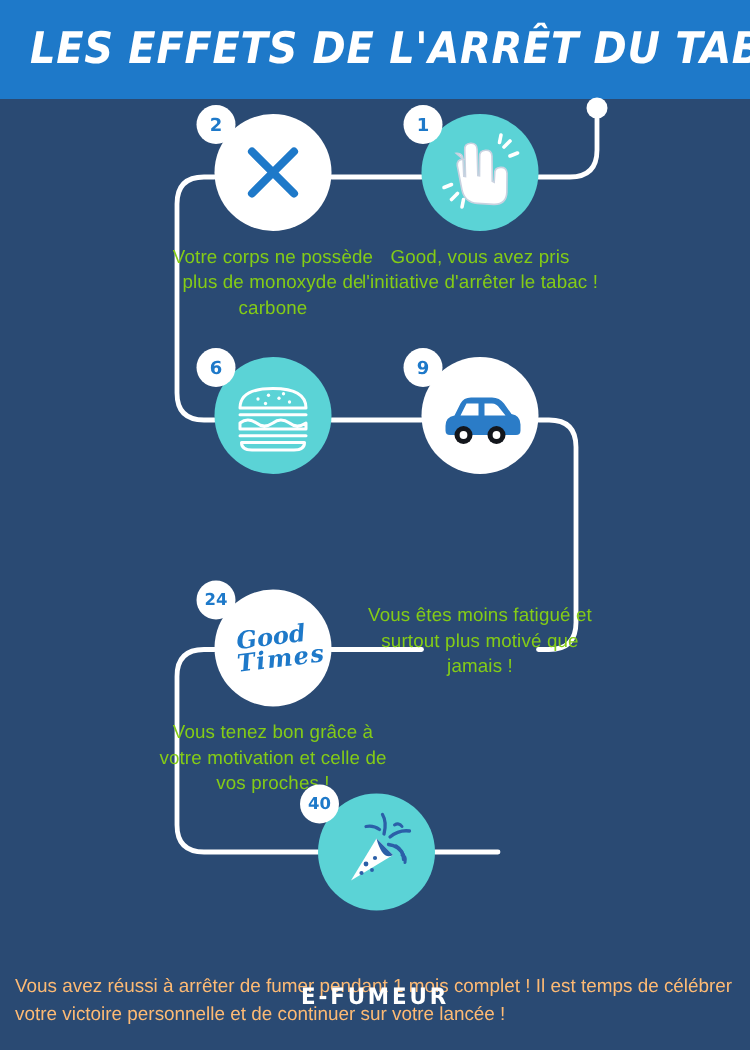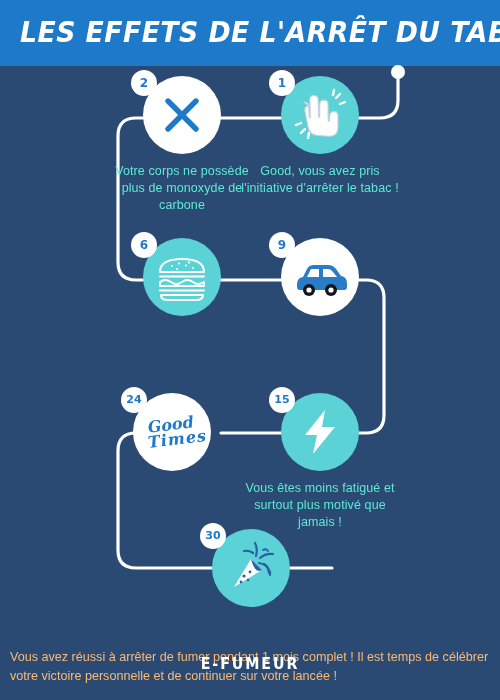--- a/index.html
+++ b/index.html
@@ -93,21 +93,21 @@
     font-size: 12px;
     line-height: 26px;
     text-align: center;
     box-sizing: border-box;
     z-index: 5;
   }
   .badge.small { font-size: 11px; }
 
   .node-text {
     margin-top: 9px;
-    color: #5eead4;
+    color: #84cc16;
     font-size: 12.5px;
     line-height: 17px;
     letter-spacing: 0.1px;
   }
 
   .icon-svg { display: block; }
 
   
   .footer-text {
     position: absolute;
@@ -244,43 +244,38 @@
         <g>
           <circle cx="18" cy="42" r="6" fill="#13161c"></circle>
           <circle cx="18" cy="42" r="2.6" fill="#ffffff"></circle>
           <circle cx="40" cy="42" r="6" fill="#13161c"></circle>
           <circle cx="40" cy="42" r="2.6" fill="#ffffff"></circle>
         </g>
       </svg>
     </div>
   </div>
 
-  <div class="node" style="left:92px; top:393px;">
+  <div class="node" style="left:102px; top:393px;">
     <div class="circle white">
       <div class="badge small">24</div>
       <div class="goodtimes">
         <span>Good</span>
         <span class="gt2">Times</span>
       </div>
     </div>
+    <div class="node-text">Vous tenez bon grâce à votre motivation et celle de vos proches !</div>
   </div>
 
   <div class="node" style="left:240px; top:393px;">
-    <div class="circle teal">
-      <div class="badge small">15</div>
-      <svg class="icon-svg" width="52" height="52" viewBox="0 0 52 52">
-        <path d="M31,4 L11,29 L23,29 L19,48 L41,21 L28,21 z" fill="#ffffff"></path>
-      </svg>
-    </div>
     <div class="node-text">Vous êtes moins fatigué et surtout plus motivé que jamais !</div>
   </div>
 
   <div class="node" style="left:171px; top:529px;">
     <div class="circle teal">
-      <div class="badge small">30</div>
+      <div class="badge small">40</div>
       <svg class="icon-svg" width="58" height="58" viewBox="0 0 58 58">
         <path d="M29,20 L12,48 L40,31 z" fill="#ffffff"></path>
         <path d="M29,20 L40,31 q-7,4 -11,-11 z" fill="#2b5fa8"></path>
         <g fill="#2b5fa8">
           <circle cx="22" cy="37" r="1.6"></circle>
             <circle cx="28" cy="33" r="1.4"></circle>
           <circle cx="19" cy="43" r="1.4"></circle>
             <circle cx="26" cy="41" r="1.3"></circle>
         </g>
         <g fill="none" stroke="#2b5fa8" stroke-width="2.2" stroke-linecap="round">

